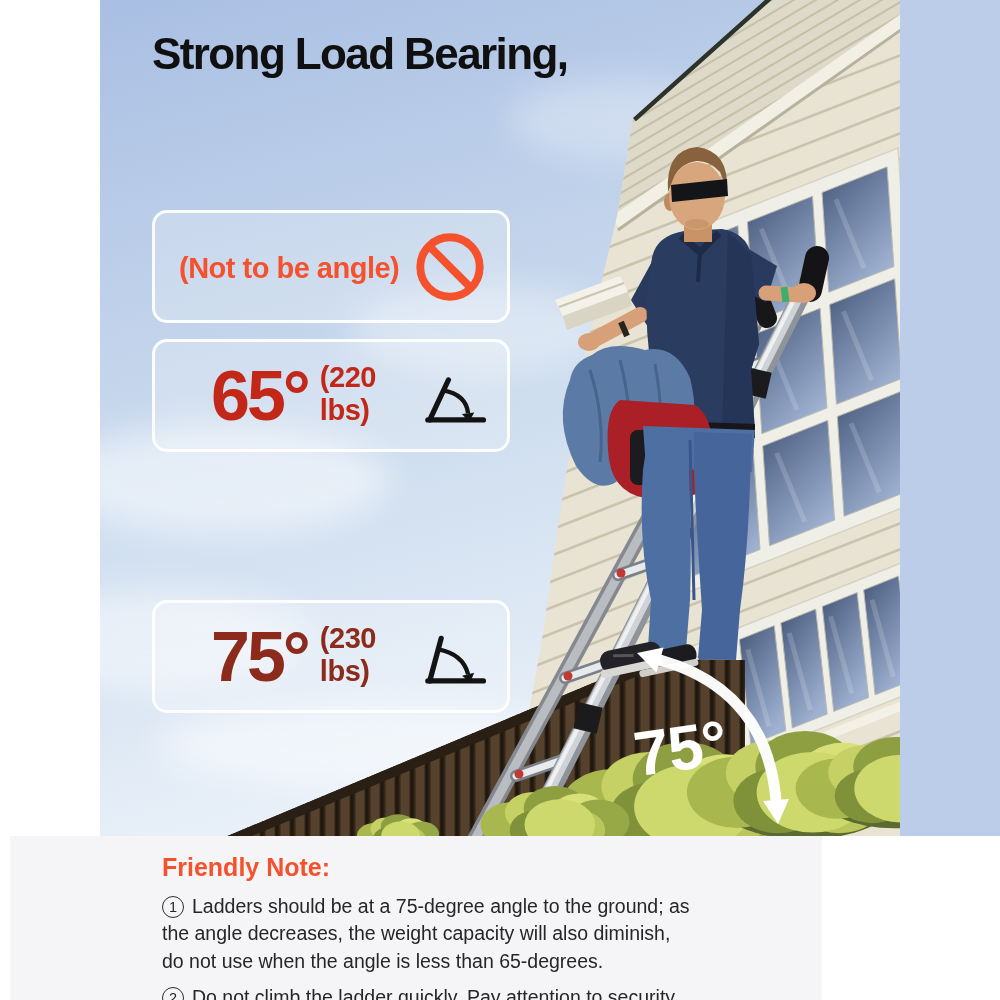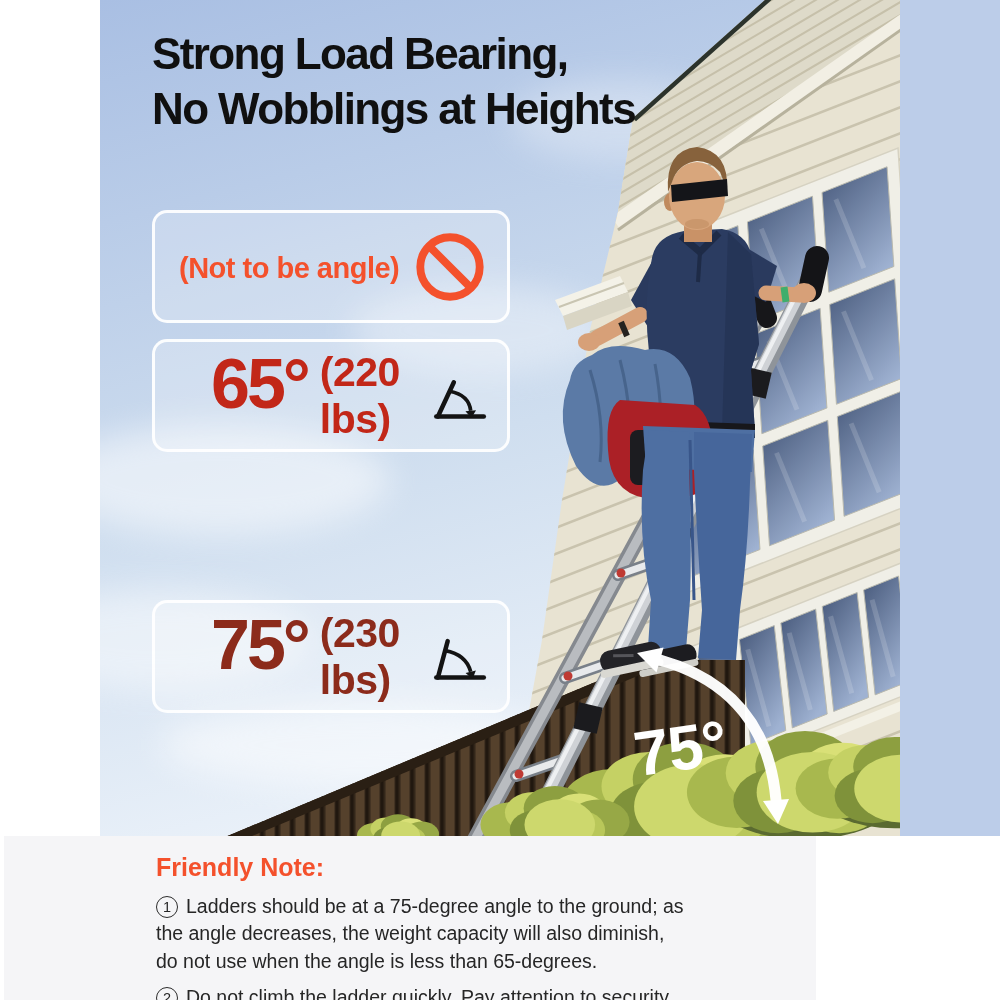--- a/index.html
+++ b/index.html
@@ -10,27 +10,27 @@
   .title{position:absolute;left:52px;top:26px;margin:0;font-size:44px;line-height:1.26;
          font-weight:700;letter-spacing:-1.6px;color:#101010;}
   .card{position:absolute;left:52px;width:358px;height:113px;border:3px solid rgba(255,255,255,.92);
         border-radius:15px;background:rgba(255,255,255,.22);box-sizing:border-box;
         display:flex;align-items:center;padding:0 20px 0 24px;}
   .card1{top:210px;} .card2{top:339px;} .card3{top:468px;} .card4{top:600px;}
   .warn-text{display:flex;flex-direction:column;}
   .big{font-size:60px;font-weight:700;letter-spacing:-2px;line-height:1;}
   .sub{font-size:29px;font-weight:700;letter-spacing:-0.5px;margin-top:3px;}
   .num{font-size:70px;font-weight:700;letter-spacing:-3px;line-height:1;}
-  .lbs{font-size:41px;font-weight:700;letter-spacing:-0.5px;margin-left:12px;}
+  .lbs{font-size:29px;font-weight:700;letter-spacing:-0.5px;margin-left:12px;}
   .cap-row{display:flex;align-items:flex-start;margin-left:32px;}
   .no-ico{width:74px;height:74px;margin-left:auto;}
   .angle-ico{width:66px;height:62px;margin-left:auto;}
   .photo-angle{position:absolute;left:534px;top:712px;font-size:63px;font-weight:700;color:#ffffff;
                letter-spacing:-1px;transform:rotate(-8deg);}
-  .note{position:absolute;left:4px;top:836px;width:812px;height:164px;background:#f5f5f7;
+  .note{position:absolute;left:10px;top:836px;width:812px;height:164px;background:#f5f5f7;
         box-sizing:border-box;padding:17px 130px 0 152px;}
   .note-title{font-size:25px;font-weight:700;margin:0 0 11px 0;}
   .note-item{font-size:19.5px;color:#262626;line-height:1.4;margin:0 0 9px 0;max-width:735px;}
   .circ{display:inline-flex;align-items:center;justify-content:center;width:22px;height:22px;
         border:1.7px solid #2c2c2c;border-radius:50%;font-size:14.5px;font-weight:400;
         box-sizing:border-box;margin-right:8px;position:relative;top:-1px;}
 </style>
 </head>
 <body>
 
@@ -386,21 +386,20 @@
 
       <g>
         <path d="M 560 660 Q 666 690 676 800" stroke="#ffffff" stroke-width="11" fill="none" stroke-linecap="round" opacity="0.97"></path>
         <polygon points="537,653 563.5,647.5 556.5,672.5" fill="#ffffff"></polygon>
         <polygon points="678,824 663,801 689,799" fill="#ffffff"></polygon>
       </g>
     </svg>
 
     <h1 class="title">
       <span>Strong Load Bearing,</span><br>
-      <span>No Wobblings at Heights</span>
     </h1>
 
     <div class="card card1">
       <div class="warn-text">
         <div class="sub" style="color: rgb(244, 81, 44);">(Not to be angle)</div>
       </div>
       <svg class="no-ico" viewBox="0 0 66 66">
         <circle cx="33" cy="33" r="26.5" fill="none" stroke="#f4512c" stroke-width="7"></circle>
         <line x1="14.6" y1="14.6" x2="51.4" y2="51.4" stroke="#f4512c" stroke-width="7"></line>
       </svg>

